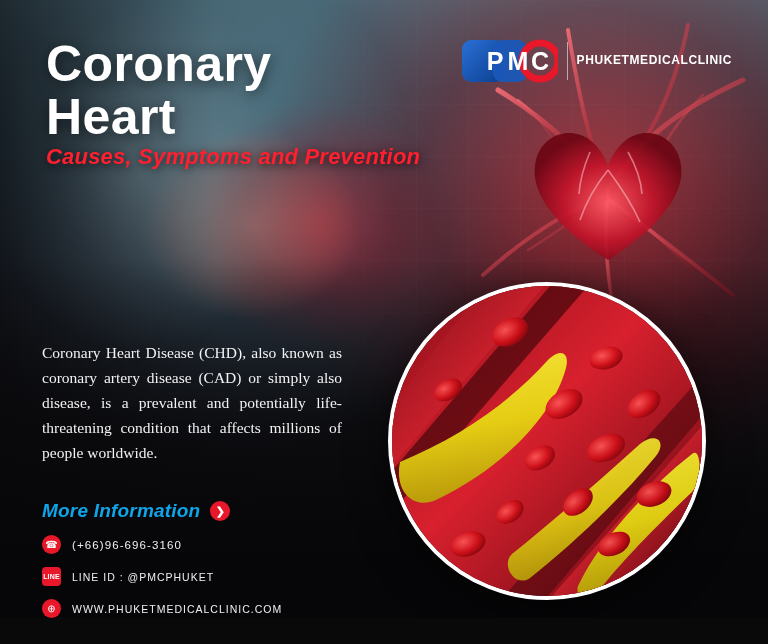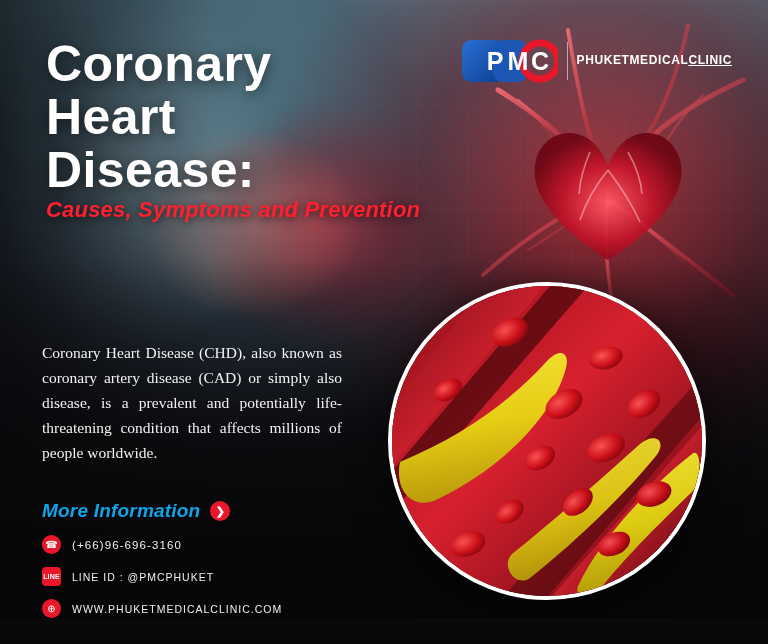--- a/index.html
+++ b/index.html
@@ -71,21 +71,21 @@
     position: relative; width: 96px; height: 46px;
   }
   .logo-mark svg { width: 100%; height: 100%; display: block; }
   .logo-divider { width: 1px; height: 38px; background: rgba(255,255,255,0.55); }
   .logo-text {
     display: flex; flex-direction: row; justify-content: center;
     color: #ffffff; letter-spacing: 0.6px; line-height: 1.16;
   }
   .logo-text .l1 { font-size: 12px; font-weight: 700; }
   .logo-text .l2 { font-size: 12px; font-weight: 700; }
-  .logo-text .l3 { font-size: 12px; font-weight: 700; text-decoration: underline; }
+  .logo-text .l3 { font-size: 12px; font-weight: 700; }
 
   
   .headline {
     position: absolute; left: 46px; top: 38px; z-index: 5; width: 470px;
   }
   .headline h1 {
     color: #ffffff;
     font-size: 50px;
     font-weight: 700;
     line-height: 1.06;
@@ -239,21 +239,20 @@
       <span class="l1">PHUKET</span>
       <span class="l2">MEDICAL</span>
       <span class="l3">CLINIC</span>
     </div>
   </div>
 
   <div class="headline">
     <h1>
       <span class="ln">Coronary</span>
       <span class="ln">Heart</span>
-      <span class="ln">Disease:</span>
     </h1>
     <div class="subhead">Causes, Symptoms and Prevention</div>
   </div>
 
   <div class="body-copy">Coronary Heart Disease (CHD), also known as coronary artery disease (CAD) or simply also disease, is a prevalent and potentially life-threatening condition that affects millions of people worldwide.</div>
 
   <div class="cta">
     <span class="cta-label">More Information</span>
     <span class="cta-arrow">❯</span>
   </div>

